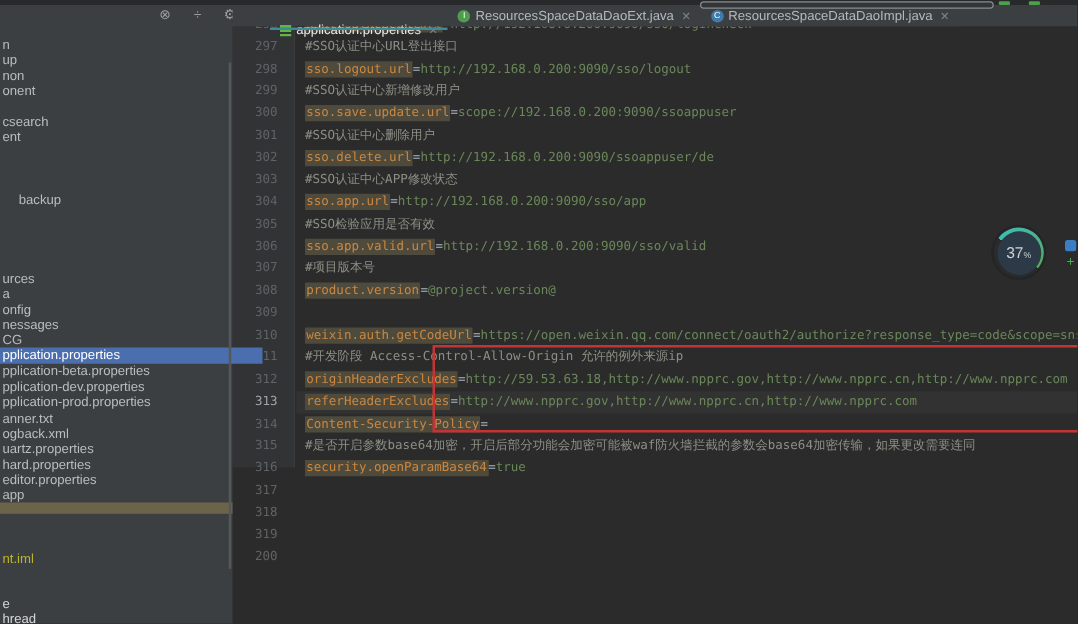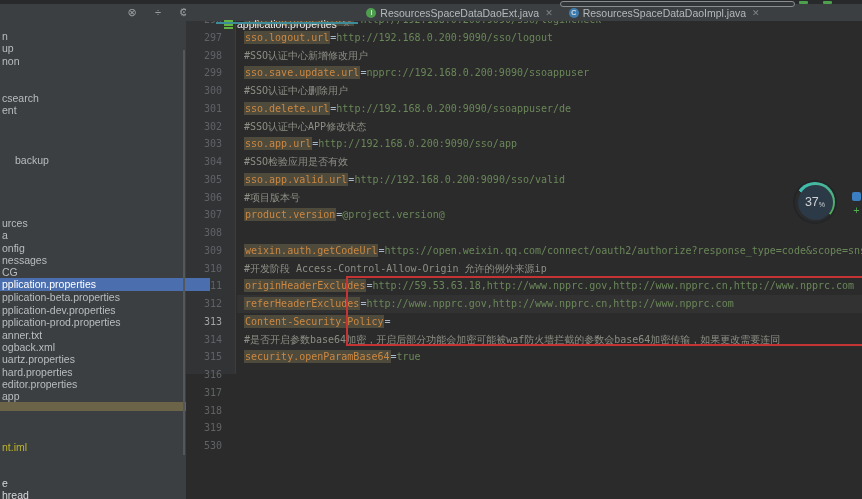--- a/index.html
+++ b/index.html
@@ -98,28 +98,29 @@
         <div>310</div>
         <div>311</div>
         <div>312</div>
         <div class="cur">313</div>
         <div>314</div>
         <div>315</div>
         <div>316</div>
         <div>317</div>
         <div>318</div>
         <div>319</div>
-        <div>530</div>
+        <div>200</div>
       </div>
     </div>
     <div class="code-rows">
       <div class="row"><span class="k">sso.logincheck.url</span><span class="eq">=</span><span class="v">http://192.168.0.200:9090/sso/logincheck</span></div>
+      <div class="row"><span class="eq"></span><span class="v"></span><span class="c">#SSO认证中心URL登出接口</span></div>
       <div class="row"><span class="k">sso.logout.url</span><span class="eq">=</span><span class="v">http://192.168.0.200:9090/sso/logout</span></div>
       <div class="row"><span class="eq"></span><span class="v"></span><span class="c">#SSO认证中心新增修改用户</span></div>
-      <div class="row"><span class="k">sso.save.update.url</span><span class="eq">=</span><span class="v">npprc://192.168.0.200:9090/ssoappuser</span></div>
+      <div class="row"><span class="k">sso.save.update.url</span><span class="eq">=</span><span class="v">scope://192.168.0.200:9090/ssoappuser</span></div>
       <div class="row"><span class="eq"></span><span class="v"></span><span class="c">#SSO认证中心删除用户</span></div>
       <div class="row"><span class="k">sso.delete.url</span><span class="eq">=</span><span class="v">http://192.168.0.200:9090/ssoappuser/de</span></div>
       <div class="row"><span class="eq"></span><span class="v"></span><span class="c">#SSO认证中心APP修改状态</span></div>
       <div class="row"><span class="k">sso.app.url</span><span class="eq">=</span><span class="v">http://192.168.0.200:9090/sso/app</span></div>
       <div class="row"><span class="eq"></span><span class="v"></span><span class="c">#SSO检验应用是否有效</span></div>
       <div class="row"><span class="k">sso.app.valid.url</span><span class="eq">=</span><span class="v">http://192.168.0.200:9090/sso/valid</span></div>
       <div class="row"><span class="eq"></span><span class="v"></span><span class="c">#项目版本号</span></div>
       <div class="row"><span class="k">product.version</span><span class="eq">=</span><span class="v">@project.version@</span></div>
       <div class="row"><span class="eq"></span><span class="v"></span></div>
       <div class="row"><span class="k">weixin.auth.getCodeUrl</span><span class="eq">=</span><span class="v">https://open.weixin.qq.com/connect/oauth2/authorize?response_type=code&amp;scope=snsa</span></div>
@@ -140,20 +141,21 @@
   <div class="sidebar">
     <div class="panel-header">
       <span class="ph-icon" style="left:124px;">⊗</span>
       <span class="ph-icon" style="left:150px;">÷</span>
       <span class="ph-icon" style="left:176px;">⚙</span>
       <span class="ph-icon" style="left:200px;">—</span>
     </div>
     <div class="tree-item" style="top:30px;">n</div>
     <div class="tree-item" style="top:42px;">up</div>
     <div class="tree-item" style="top:55px;">non</div>
+    <div class="tree-item" style="top:67px;">onent</div>
     <div class="tree-item" style="top:92px;">csearch</div>
     <div class="tree-item" style="top:104px;">ent</div>
     <div class="tree-item" style="top:154px;margin-left:13px;">backup</div>
     <div class="tree-item" style="top:217px;">urces</div>
     <div class="tree-item" style="top:229px;">a</div>
     <div class="tree-item" style="top:242px;">onfig</div>
     <div class="tree-item" style="top:254px;">nessages</div>
     <div class="tree-item" style="top:266px;">CG</div>
     <div class="tree-item selected" style="top:278px;">pplication.properties</div>
     <div class="tree-item" style="top:291px;">pplication-beta.properties</div>

